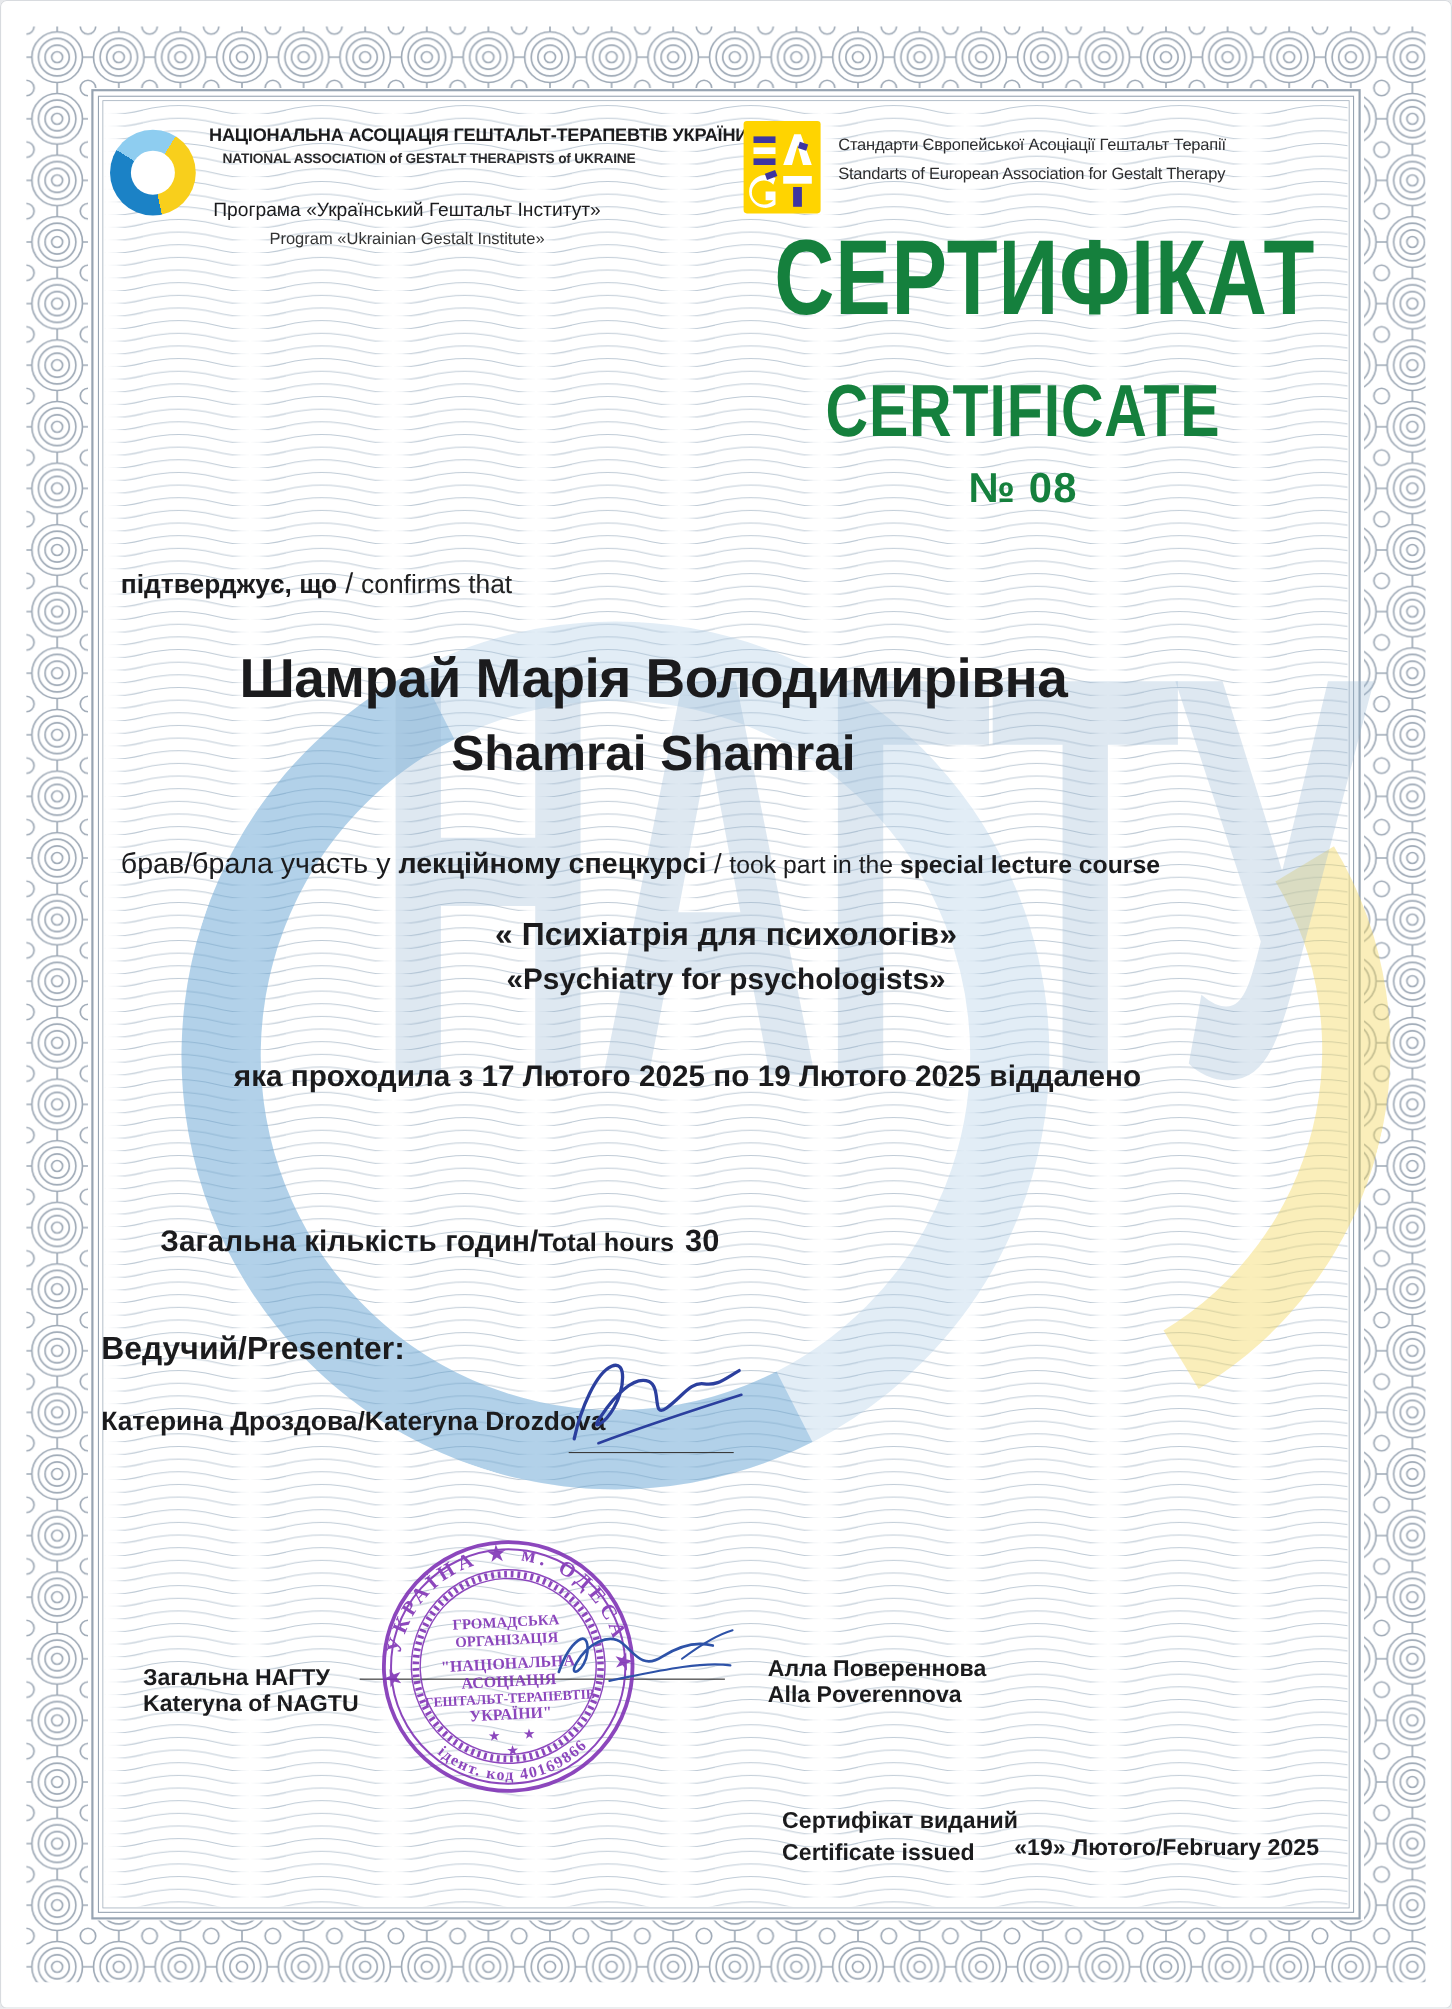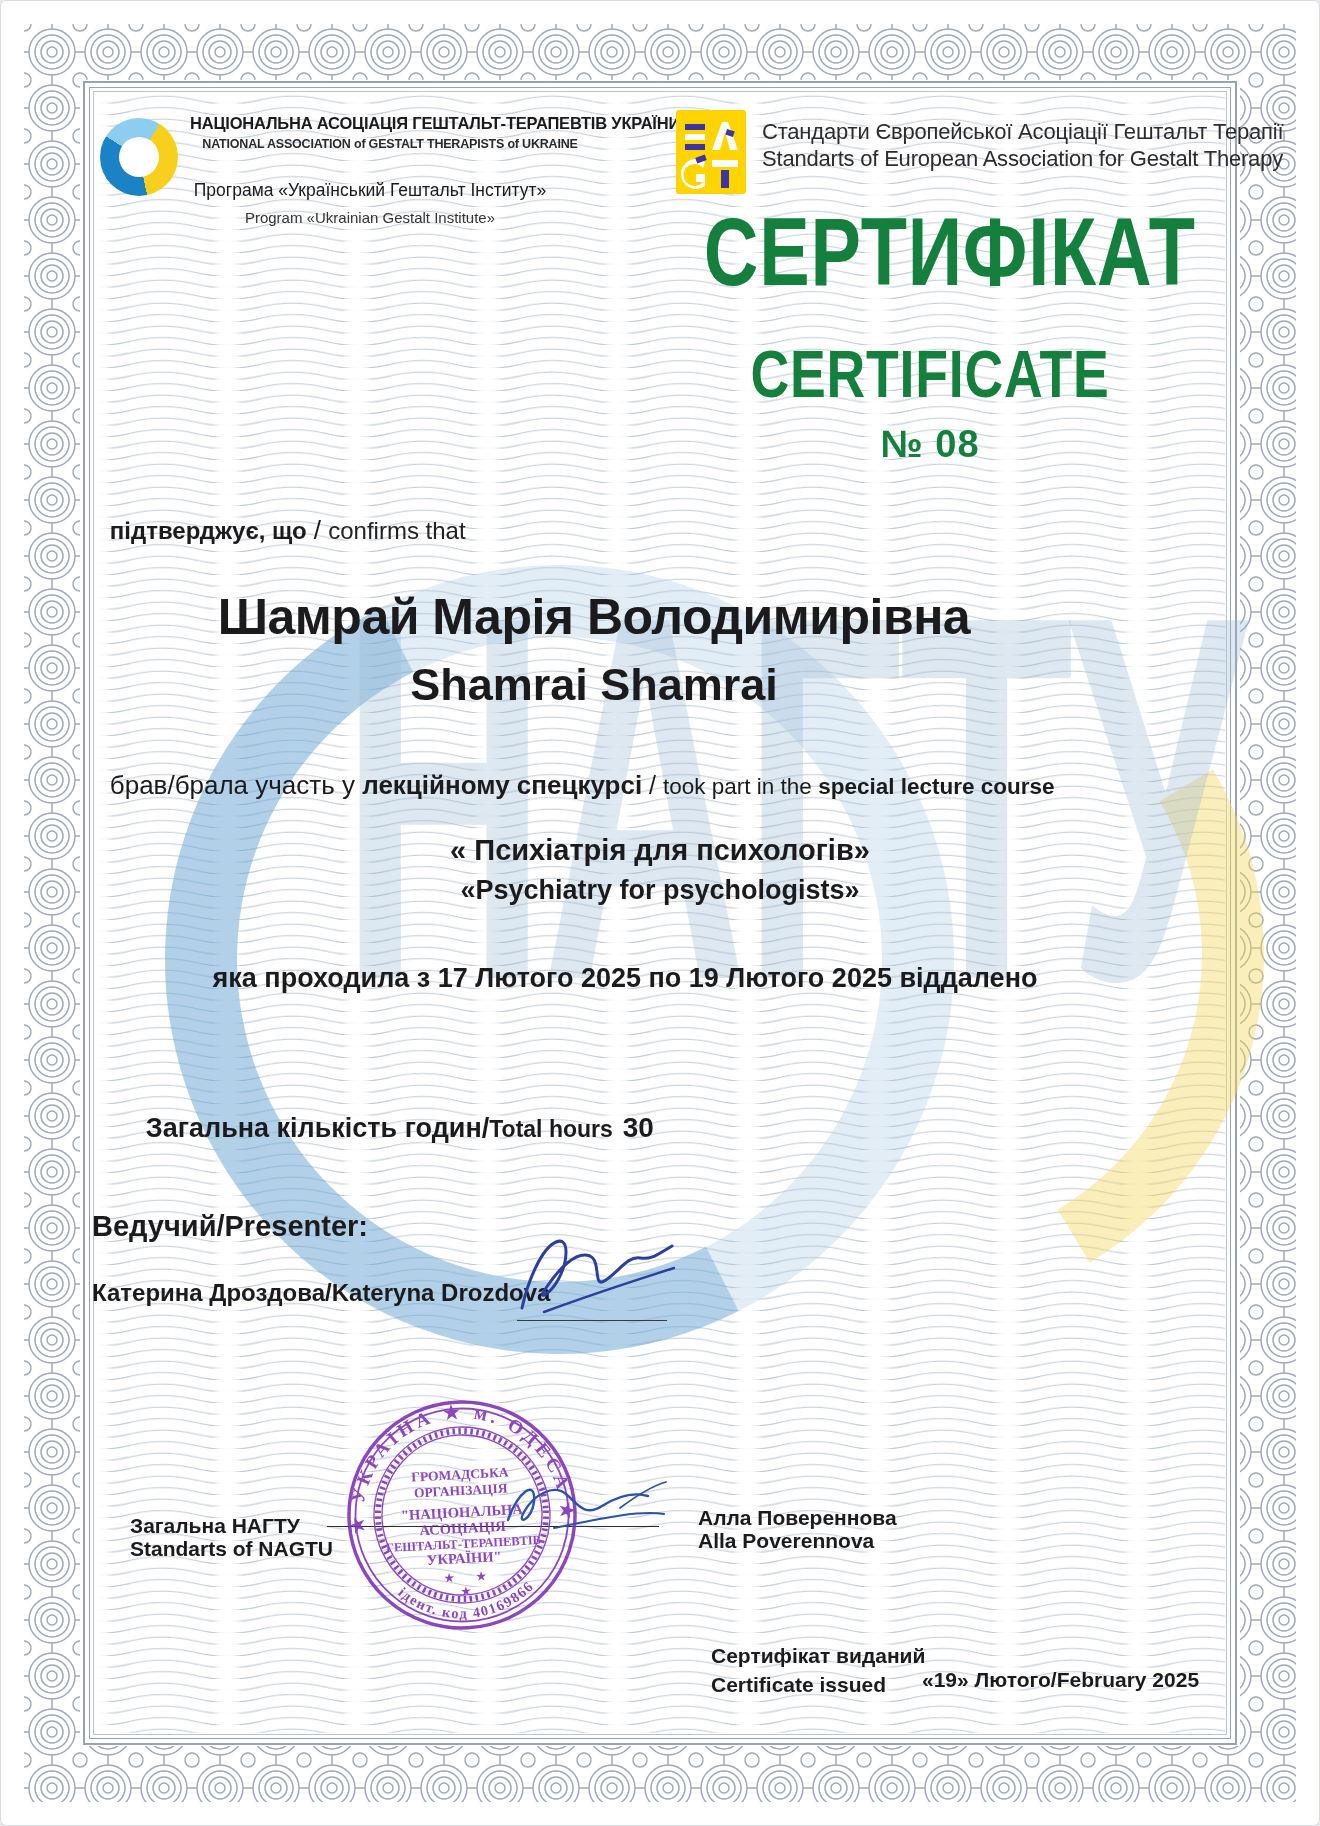--- a/index.html
+++ b/index.html
@@ -19,21 +19,21 @@
   .nagtu-head{left:190px;top:114px;width:400px;letter-spacing:-0.2px;}
   .nagtu-head .l1{font-size:16.5px;font-weight:700;}
   .nagtu-head .l2{font-size:12.5px;font-weight:700;margin-top:4px;color:#2a2a2c;}
   .program{left:190px;top:180px;width:360px;}
   .program .l1{font-size:17.5px;font-weight:500;}
   .program .l2{font-size:15px;font-weight:500;margin-top:8px;color:#333;}
 
   
   .eagt-logo{left:676px;top:110px;width:70px;height:84px;background:#ffd400;border-radius:3px;}
   .eagt-head{left:762px;top:118px;width:470px;letter-spacing:-0.2px;}
-  .eagt-head .l1,.eagt-head .l2{font-size:22px;font-weight:500;line-height:27px;color:#2c2c2e;}
+  .eagt-head .l1,.eagt-head .l2{font-size:15px;font-weight:500;line-height:27px;color:#2c2c2e;}
 
   
   .title-wrap{left:640px;top:203px;width:580px;text-align:center;color:#15803d;}
   .title-uk{font-size:97px;font-weight:700;line-height:1;transform:scaleX(.78);transform-origin:center;letter-spacing:1px;}
   .title-en{font-size:67px;font-weight:700;line-height:1;margin-top:40px;transform:scaleX(.80);transform-origin:center;letter-spacing:1px;}
   .title-num{font-size:38px;font-weight:700;margin-top:16px;letter-spacing:1px;}
 
   
   .confirms{left:92px;top:497px;}
   .confirms .uk{font-size:24px;font-weight:600;}
@@ -236,21 +236,21 @@
   <svg class="abs z5" style="left:500px;top:1462px;" width="170" height="80" viewBox="0 0 170 80">
     <g fill="none" stroke="#2d52a8" stroke-width="2.4" stroke-linecap="round">
       <path d="M8,58 C18,30 36,16 34,40 C32,58 16,64 24,50 C34,32 54,22 66,32 C76,40 84,56 102,44 C118,34 134,30 148,34"></path>
       <path d="M54,66 C94,58 136,48 164,52" stroke-width="2"></path>
       <path d="M120,46 C136,34 152,24 166,20" stroke-width="1.8"></path>
     </g>
   </svg>
 
   <div class="abs z3 president">
     <div>Загальна НАГТУ</div>
-    <div>Standarts of NAGTU</div>
+    <div>Kateryna of NAGTU</div>
   </div>
   <div class="abs z3 signee">
     <div>Алла Повереннова</div>
     <div>Alla Poverennova</div>
   </div>
 
   <div class="abs z3 issued-label">
     <div>Сертифікат виданий</div>
     <div>Certificate issued</div>
   </div>

